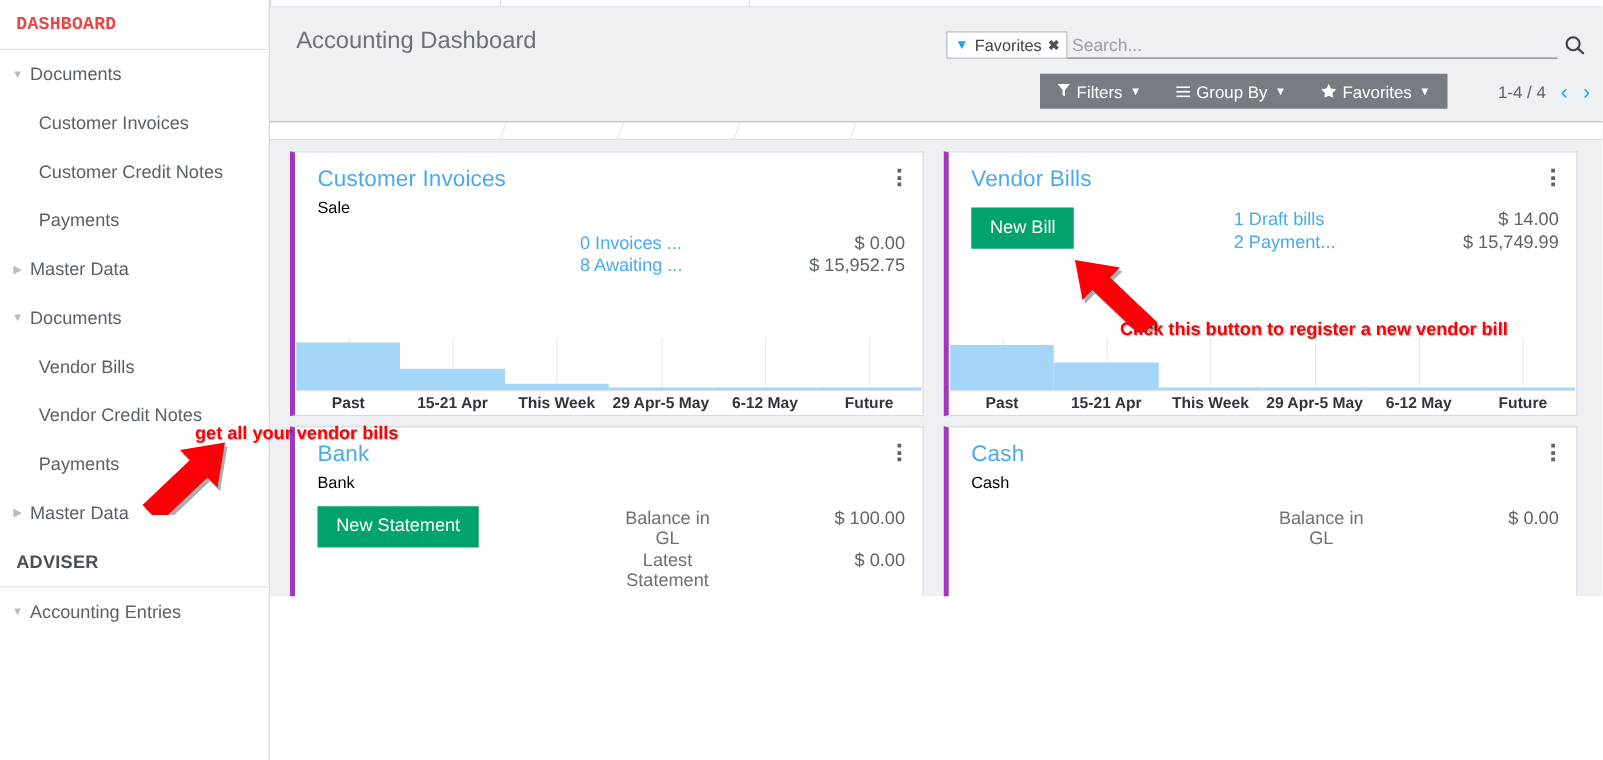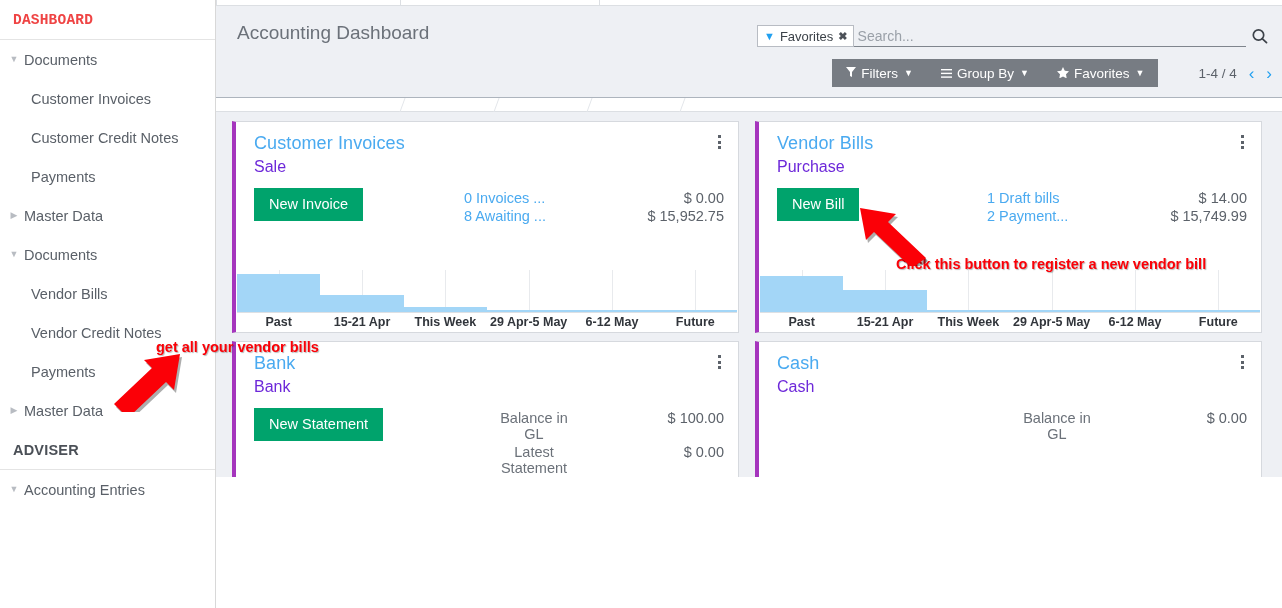--- a/index.html
+++ b/index.html
@@ -209,21 +209,21 @@
     display: flex; flex-direction: column;
   }
   .card.h1 { height: 212px; }
   .card.h2 { height: 256px; }
 
   .card-head { padding: 11px 14px 0 18px; position: relative; }
   .card-title {
     font-size: 18px; color: #4aaaf0; font-weight: 400; letter-spacing: .1px;
   }
   .card-sub {
-    font-size: 16px; color: #6d28d9; margin-top: 4px;
+    font-size: 13px; color: #000000; margin-top: 4px;
   }
   .kebab {
     position: absolute; right: 12px; top: 11px;
     width: 14px; height: 18px;
     display: flex; flex-direction: column; align-items: center; justify-content: space-between;
     padding: 2px 0;
   }
   .kebab b { display:block; width: 3px; height: 3px; background: #5c626a; }
 
   .card-body {
@@ -443,21 +443,20 @@
         <div class="card-head">
           <div class="card-title">Customer Invoices</div>
           <div class="card-sub">Sale</div>
           <div class="kebab">
               <b></b>
               <b></b>
               <b></b>
             </div>
         </div>
         <div class="card-body">
-          <button class="btn-primary">New Invoice</button>
           <div class="stats">
             <span class="stat-label">0 Invoices ...</span>
             <span class="stat-value">$ 0.00</span>
             <span class="stat-label">8 Awaiting ...</span>
             <span class="stat-value">$ 15,952.75</span>
           </div>
         </div>
         <div class="bars-wrap">
           <div class="bars">
             <div class="col">
@@ -493,21 +492,20 @@
             <span>29 Apr-5 May</span>
             <span>6-12 May</span>
             <span>Future</span>
           </div>
         </div>
       </div>
 
       <div class="card h1">
         <div class="card-head">
           <div class="card-title">Vendor Bills</div>
-          <div class="card-sub">Purchase</div>
           <div class="kebab">
               <b></b>
               <b></b>
               <b></b>
             </div>
         </div>
         <div class="card-body">
           <button class="btn-primary">New Bill</button>
           <div class="stats">
             <span class="stat-label">1 Draft bills</span>

